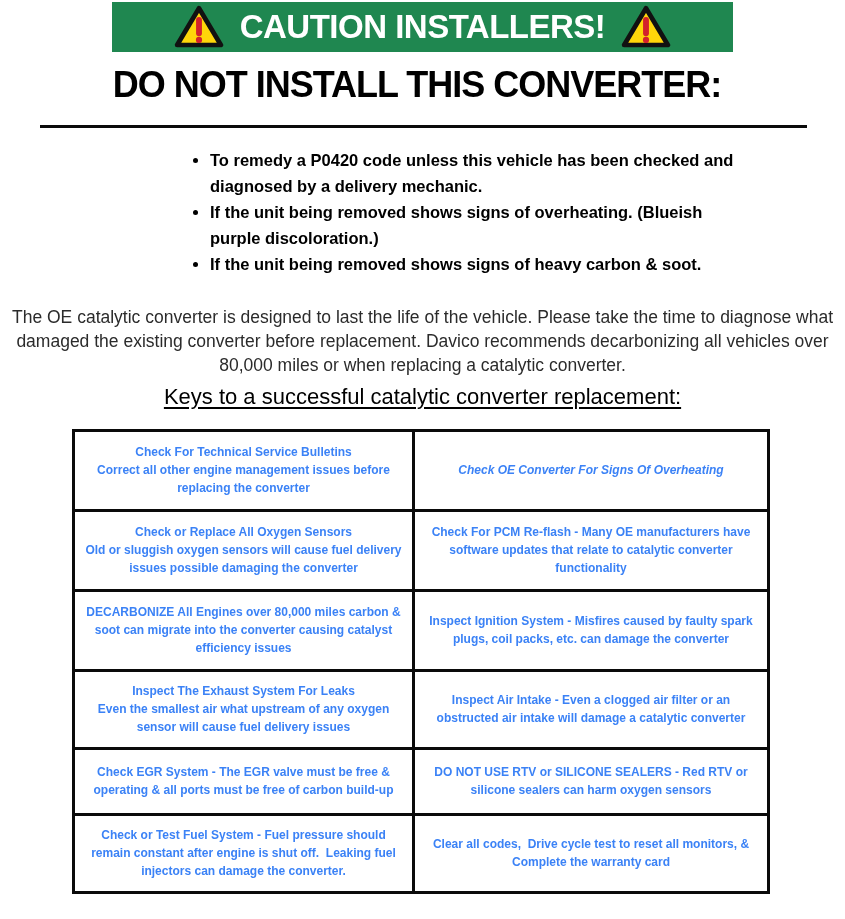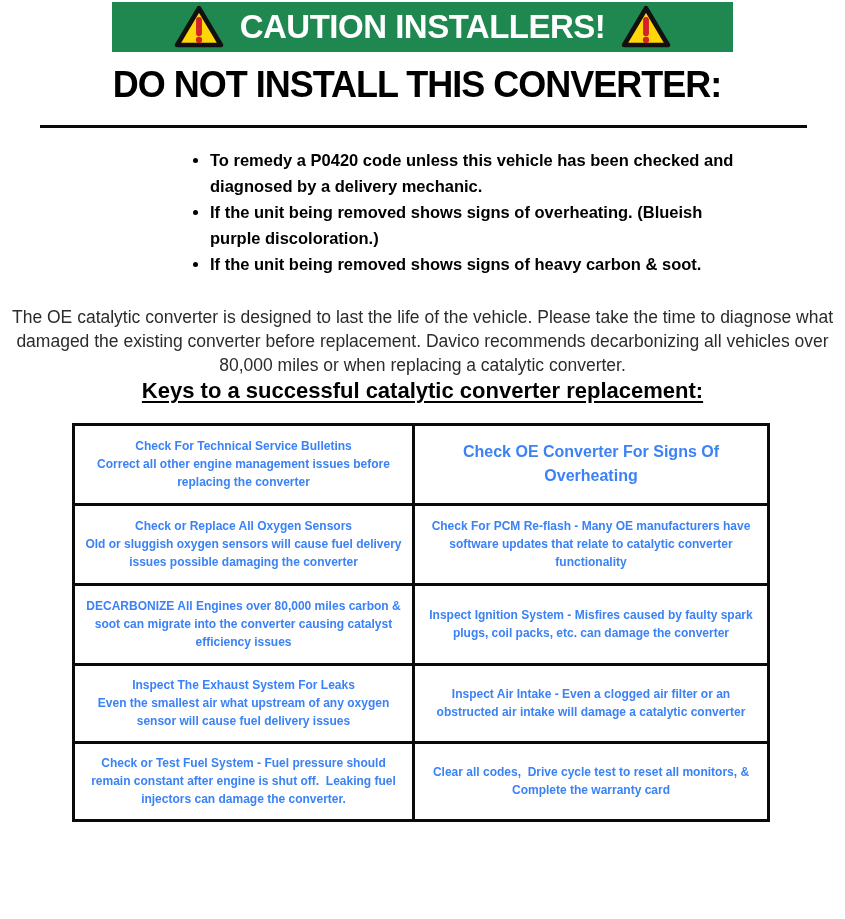--- a/index.html
+++ b/index.html
@@ -81,24 +81,24 @@
     width: 828px;
     text-align: center;
     font-size: 17.5px;
     line-height: 24px;
     font-weight: normal;
     color: #2b2b2b;
   }
 
   
   .keys {
-    margin: 1px 0 0 0;
+    margin: 7px 0 0 0;
     text-align: center;
     font-size: 22px;
-    font-weight: bold;
+    font-weight: normal;
     text-decoration: underline;
     text-underline-offset: 3px;
     color: #000000;
   }
 
   
   .tips {
     margin: 19px 0 0 72px;
     border-collapse: collapse;
     table-layout: fixed;
@@ -116,21 +116,21 @@
     color: #3b82f6;
   }
   .tips col.c-left  { width: 340px; }
   .tips col.c-right { width: 355px; }
   .tips tr.r1 { height: 80px; }
   .tips tr.r2 { height: 80px; }
   .tips tr.r3 { height: 80px; margin-top: 28px; }
   .tips tr.r4 { height: 78px; }
   .tips tr.r5 { height: 66px; }
   .tips tr.r6 { height: 78px; }
-  .tips td.big { font-size: 16px; }
+  .tips td.big { font-size: 12px; font-style: italic; }
 </style>
 </head>
 <body>
 
 <div class="page">
 
   <div class="banner">
     <span class="tri">
       <svg viewBox="0 0 64 58" aria-hidden="true">
         <path class="tri-body" d="M32 5 L60 52 L4 52 Z"></path>
@@ -180,20 +180,24 @@
       </tr>
       <tr class="r3">
         <td>DECARBONIZE All Engines over 80,000 miles carbon &amp; soot can migrate into the converter causing catalyst efficiency issues</td>
         <td>Inspect Ignition System - Misfires caused by faulty spark plugs, coil packs, etc. can damage the converter</td>
       </tr>
       <tr class="r4">
         <td>Inspect The Exhaust System For Leaks
 Even the smallest air what upstream of any oxygen sensor will cause fuel delivery issues</td>
         <td>Inspect Air Intake - Even a clogged air filter or an obstructed air intake will damage a catalytic converter</td>
       </tr>
+      <tr class="r5">
+        <td>Check EGR System - The EGR valve must be free &amp; operating &amp; all ports must be free of carbon build-up</td>
+        <td>DO NOT USE RTV or SILICONE SEALERS - Red RTV or silicone sealers can harm oxygen sensors</td>
+      </tr>
       <tr class="r6">
         <td>Check or Test Fuel System - Fuel pressure should remain constant after engine is shut off.  Leaking fuel injectors can damage the converter.</td>
         <td>Clear all codes,  Drive cycle test to reset all monitors, &amp;
 Complete the warranty card</td>
       </tr>
     </tbody>
   </table>
 
 </div>
 

